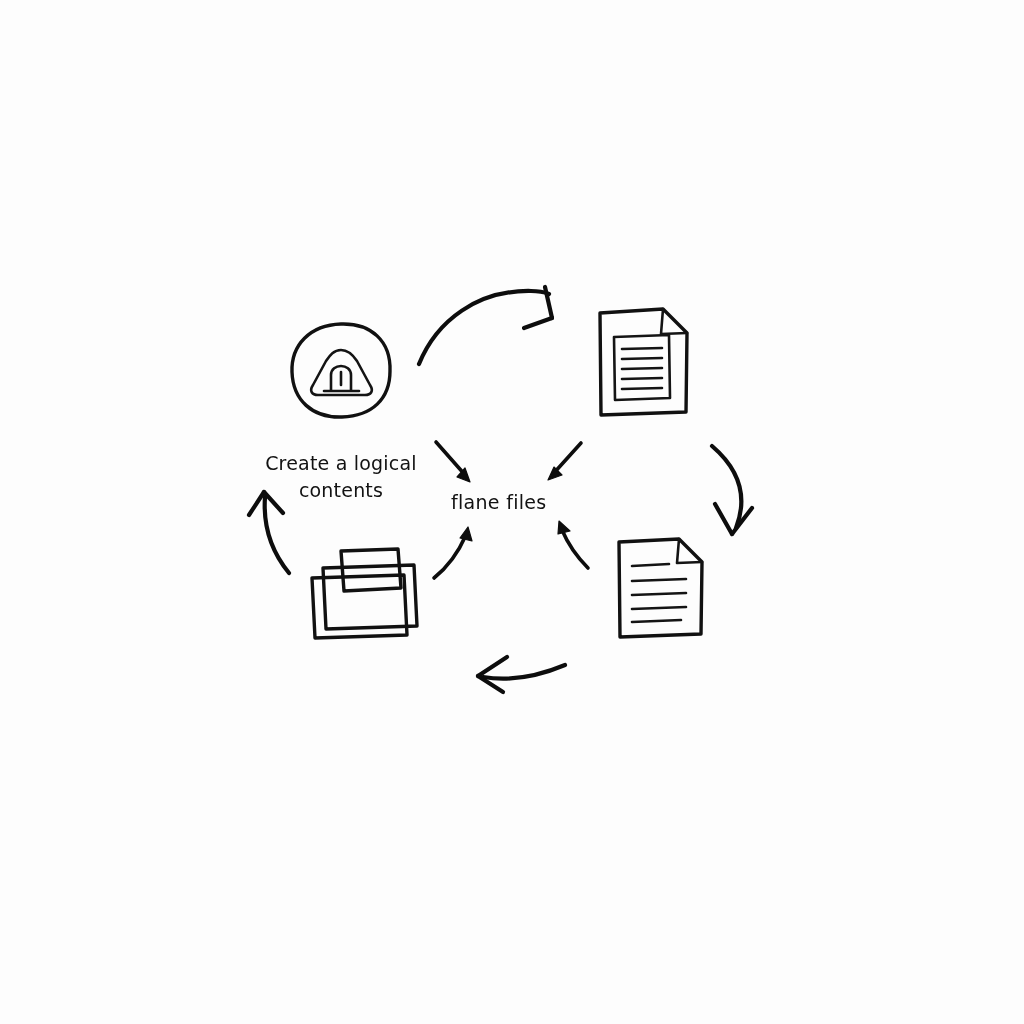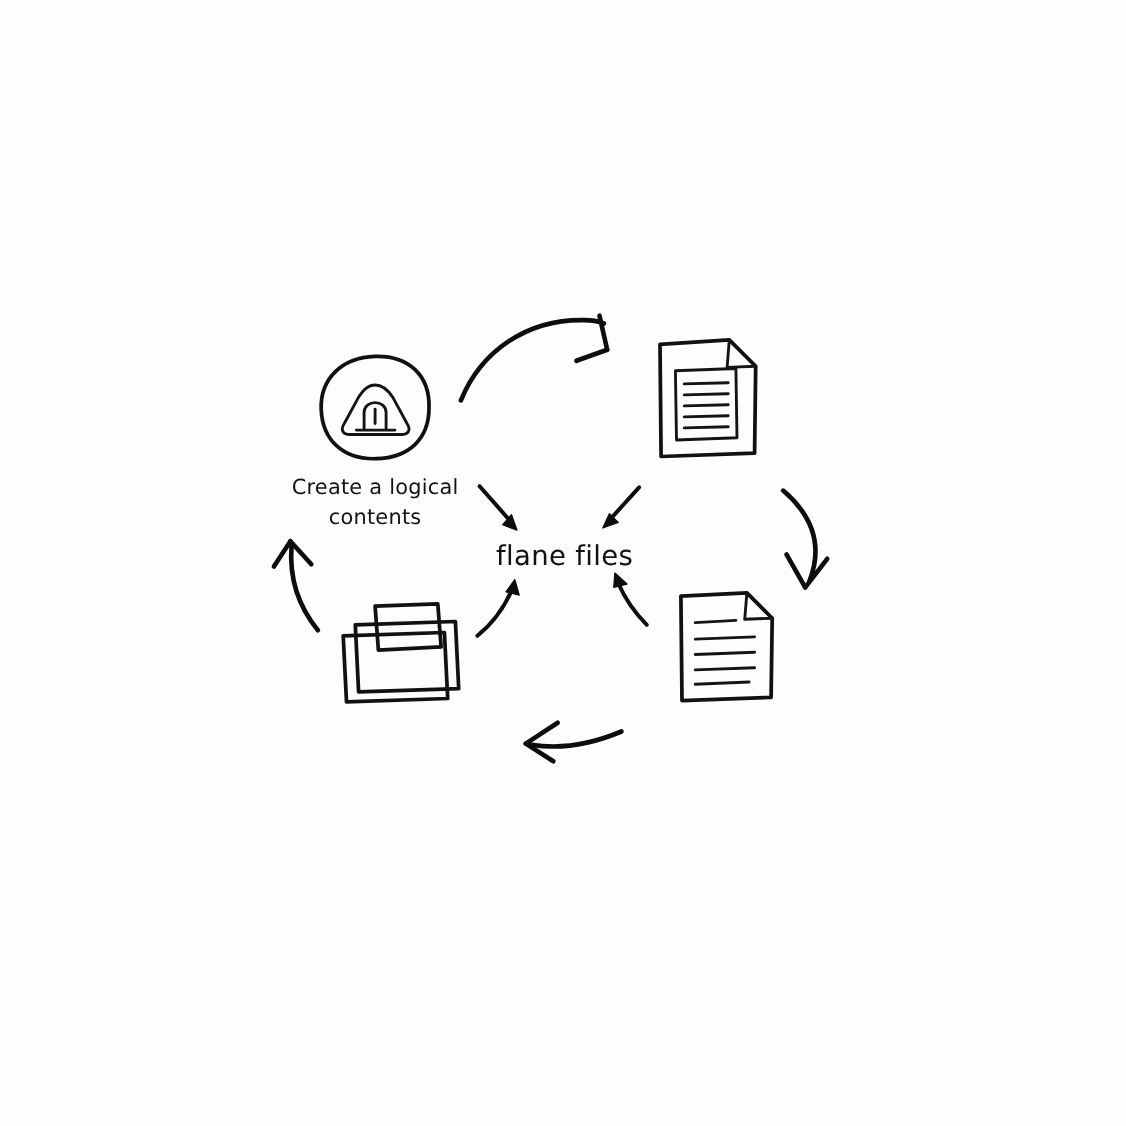--- a/index.html
+++ b/index.html
@@ -64,26 +64,27 @@
   }
   .label {
     position: absolute;
     color: #121212;
     font-family: "DejaVu Sans", sans-serif;
     font-size: 19px;
     line-height: 1.42;
     letter-spacing: 0.2px;
     white-space: pre-line;
     text-align: center;
+    margin-top: 20px;
   }
   .label-center {
     position: absolute;
     color: #121212;
     font-family: "DejaVu Sans", sans-serif;
-    font-size: 25px;
+    font-size: 19px;
     letter-spacing: 0.3px;
     white-space: nowrap;
   }
   #label-create-logical-contents {
     left: 246px;
     top: 430px;
     width: 190px;
   }
   #label-name-files-appropriately {
     left: 576px;

